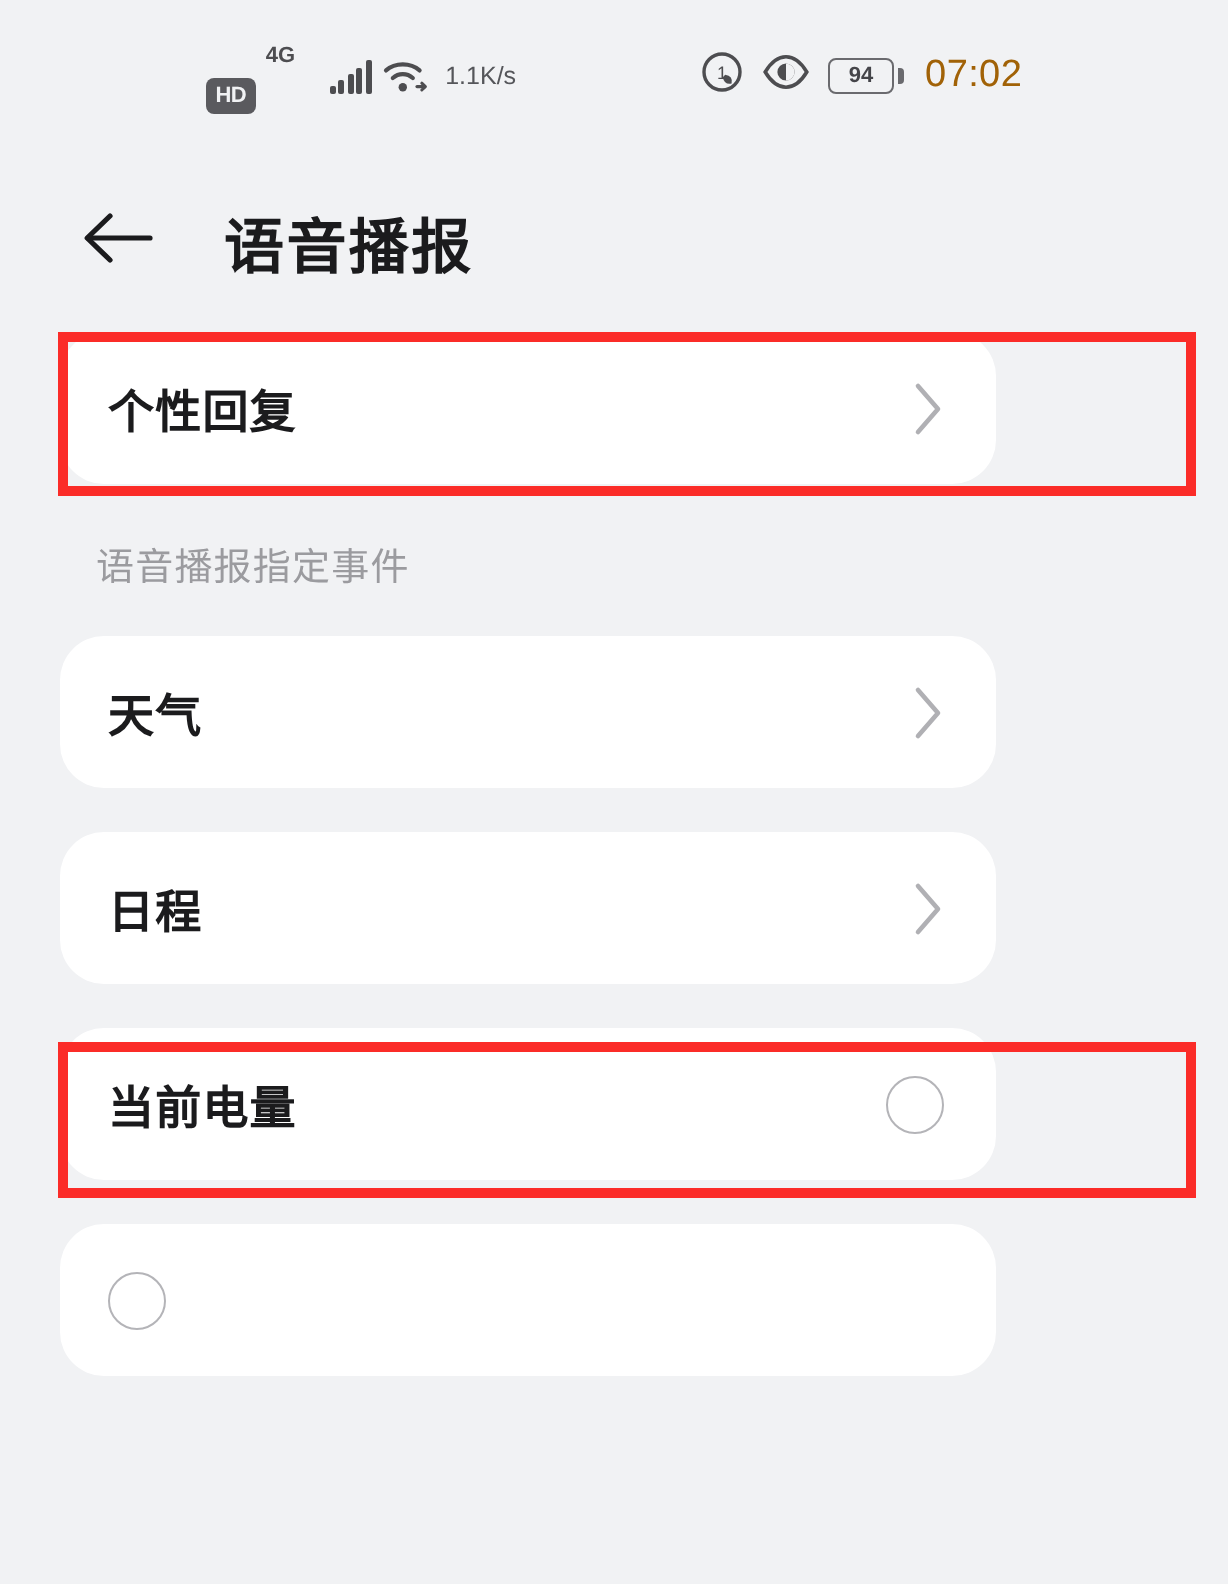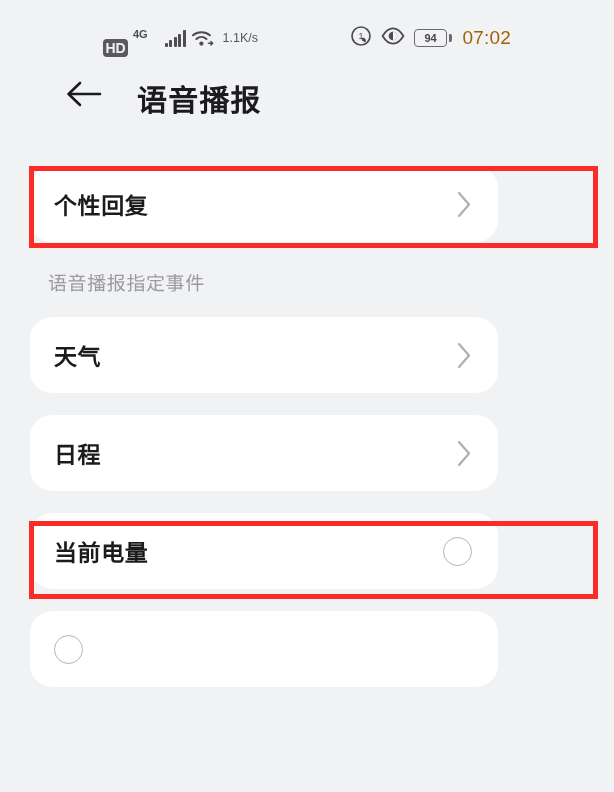--- a/index.html
+++ b/index.html
@@ -46,30 +46,29 @@
 
   .hd-badge {
     display: inline-flex;
     align-items: center;
     justify-content: center;
     width: 25px;
     height: 18px;
     border-radius: 4px;
     background: #5a5a5e;
     color: #f1f2f4;
-    font-size: 14px;
+    font-size: 11px;
     font-weight: bold;
     letter-spacing: -0.3px;
     line-height: 1;
     margin-top: 20px;
   }
 
   .net-group {
     display: flex;
-    align-items: flex-end;
     gap: 17px;
   }
 
   .net-label {
     font-size: 11px;
     font-weight: bold;
     line-height: 1;
     position: relative;
     top: -7px;
   }
@@ -145,22 +144,22 @@
     margin-left: 2px;
   }
 
   
   .app-bar {
     position: absolute;
     top: 76px; left: 0;
     width: 555px;
     height: 90px;
     display: flex;
-    align-items: flex-start;
-    padding-left: 64px;
+    align-items: center;
+    padding-left: 39px;
     gap: 33px;
   }
 
   .back-btn {
     width: 40px;
     height: 40px;
     display: flex;
     align-items: center;
     justify-content: center;
     cursor: pointer;

